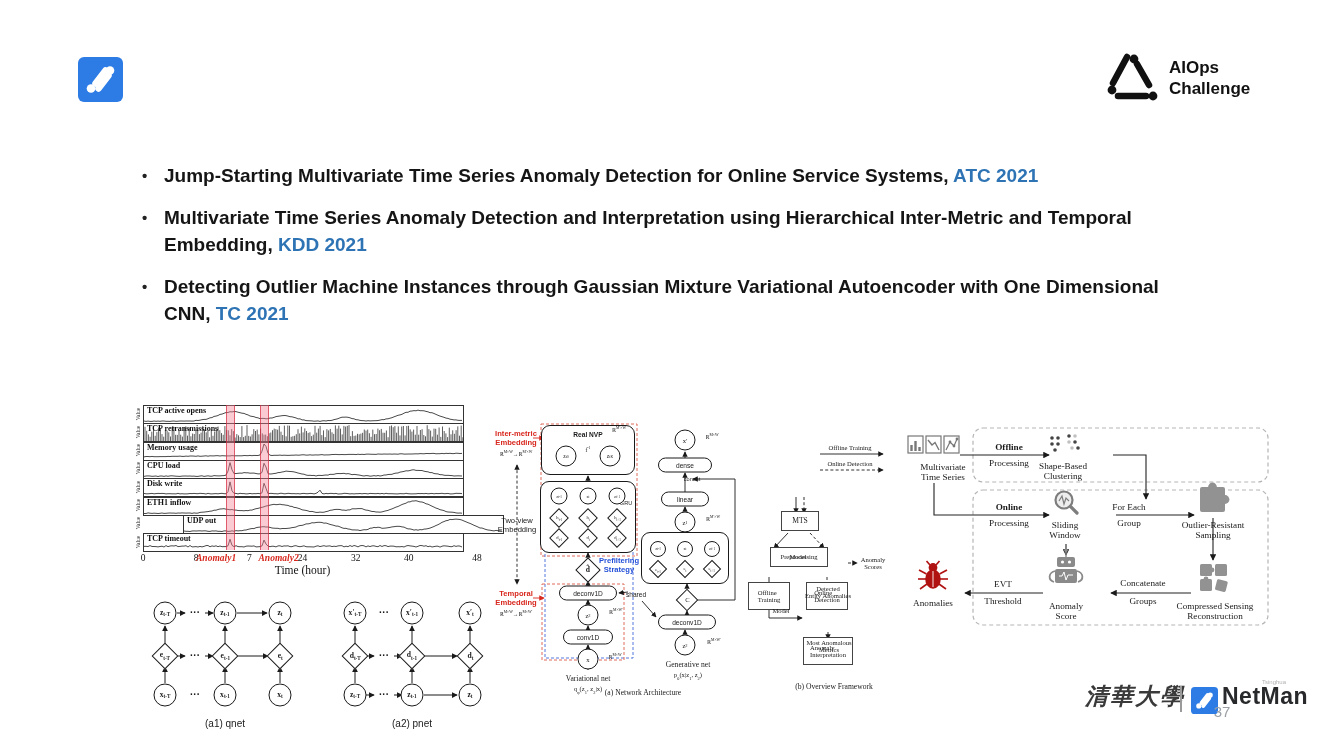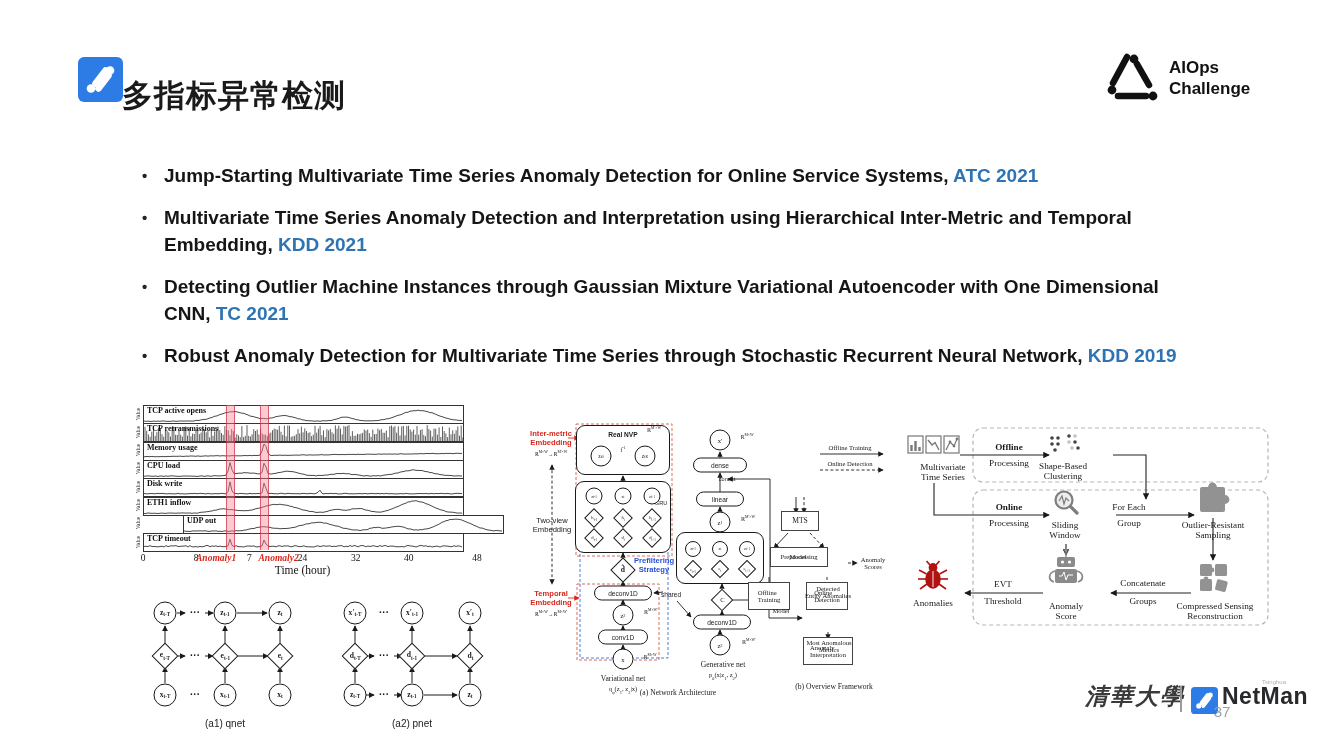--- a/index.html
+++ b/index.html
@@ -70,21 +70,20 @@
     </defs>
   </svg>
 
   <svg class="hdr-logo" width="45" height="45" viewBox="0 0 45 45">
     <rect x="0" y="0" width="45" height="45" rx="6" fill="#2d7ce5"></rect>
     <circle cx="13" cy="31.5" r="4.3" fill="#fff"></circle>
     <path d="M17.5,26.5 L27.5,13.5" stroke="#fff" stroke-width="6.5" stroke-linecap="round"></path>
     <path d="M20.5,31.5 L30.5,18.5" stroke="#fff" stroke-width="6.5" stroke-linecap="round"></path>
     <circle cx="32" cy="13.5" r="4.3" fill="#fff"></circle>
   </svg>
-  <h1 class="hdr-title">多指标异常检测</h1>
 
   <div class="aiops">
     <svg width="62" height="56" viewBox="0 0 62 56">
       <path d="M24,7 L10,33" stroke="#111" stroke-width="6.5" stroke-linecap="round"></path>
       <circle cx="9" cy="40" r="4.4" fill="#111"></circle>
       <path d="M34,14 L46,35" stroke="#111" stroke-width="6.5" stroke-linecap="round"></path>
       <circle cx="31" cy="9" r="4.4" fill="#111"></circle>
       <path d="M15,46 L43,46" stroke="#111" stroke-width="6.5" stroke-linecap="round"></path>
       <circle cx="50" cy="46" r="4.4" fill="#111"></circle>
     </svg>
@@ -98,23 +97,20 @@
     <li>
       <span class="btext">Jump-Starting Multivariate Time Series Anomaly Detection for Online Service Systems, </span><a class="blink">ATC 2021</a>
     </li>
     <li>
       <span class="btext">Multivariate Time Series Anomaly Detection and Interpretation using Hierarchical Inter-Metric and Temporal
 Embedding, </span><a class="blink">KDD 2021</a>
     </li>
     <li>
       <span class="btext">Detecting Outlier Machine Instances through Gaussian Mixture Variational Autoencoder with One Dimensional
 CNN, </span><a class="blink">TC 2021</a>
-    </li>
-    <li>
-      <span class="btext">Robust Anomaly Detection for Multivariate Time Series through Stochastic Recurrent Neural Network, </span><a class="blink">KDD 2019</a>
     </li>
   </ul>
 
   <div id="tsfig" class="fig" style="left:133px;top:403px;width:334px;height:176px;">
       <div class="ts-panel" style="left: 10px; top: 2px; width: 319px; height: 17px;"><svg width="319" height="17" viewBox="0 0 319 17">
           <path d="M0,15.0L2,15.4L4,15.1L6,15.4L8,15.4L10,15.0L12,15.3L14,15.1L16,15.3L18,15.0L20,15.0L22,15.3L24,15.3L26,15.4L28,15.1L30,15.0L32,15.3L34,15.2L36,15.0L38,15.0L40,15.1L42,15.0L44,15.0L46,15.0L48,15.1L50,15.0L52,14.3L54,14.5L56,14.2L58,13.7L60,13.4L62,13.4L64,12.7L66,11.8L68,11.6L70,10.4L72,10.1L74,9.5L76,8.4L78,8.1L80,7.3L82,6.5L84,6.5L86,5.7L88,5.9L90,5.5L92,5.6L94,6.2L96,6.7L98,7.2L100,7.4L102,8.3L104,8.9L106,10.0L108,10.4L110,10.7L112,11.5L114,11.8L116,12.7L118,12.4L120,12.4L122,12.8L124,12.7L126,12.0L128,12.0L130,11.4L132,10.6L134,10.3L136,10.0L138,9.7L140,9.5L142,9.6L144,10.1L146,10.7L148,10.8L150,11.4L152,11.9L154,12.9L156,12.8L158,13.9L160,13.9L162,14.6L164,14.7L166,14.8L168,14.9L170,15.2L172,15.1L174,14.9L176,15.4L178,14.9L180,14.7L182,15.0L184,14.5L186,14.6L188,14.3L190,13.6L192,13.2L194,12.7L196,11.8L198,11.2L200,11.2L202,11.1L204,11.3L206,11.8L208,12.6L210,12.8L212,13.7L214,13.8L216,14.4L218,14.6L220,14.7L222,15.0L224,14.7L226,14.9L228,14.8L230,14.7L232,14.7L234,14.5L236,14.1L238,13.6L240,13.7L242,12.9L244,12.8L246,12.2L248,11.7L250,10.8L252,10.1L254,9.3L256,8.9L258,8.3L260,7.2L262,6.3L264,6.3L266,5.2L268,5.0L270,4.6L272,4.8L274,4.1L276,4.7L278,4.7L280,4.8L282,5.4L284,5.8L286,6.7L288,6.7L290,7.5L292,8.4L294,9.3L296,10.1L298,10.7L300,11.3L302,12.1L304,12.4L306,13.2L308,13.5L310,13.9L312,13.9L314,14.3L316,14.4L318,14.4" fill="none" stroke="#1a1a1a" stroke-width="0.8"></path>
         </svg><span class="ts-name">TCP active opens</span></div>
       <div class="ts-val" style="left: 5px; top: 10.5px;">Value</div>
       <div class="ts-panel" style="left: 10px; top: 20.3px; width: 319px; height: 17px;"><svg width="319" height="17" viewBox="0 0 319 17">
           <path d="M1.0,17V2.8M2.7,17V6.8M4.4,17V10.4M6.1,17V12.7M7.8,17V7.7M9.5,17V3.3M11.2,17V11.8M12.9,17V8.1M14.6,17V3.6M16.3,17V4.0M18.0,17V10.1M19.7,17V12.7M21.4,17V6.3M23.1,17V6.6M24.8,17V8.3M26.5,17V12.5M28.2,17V3.0M29.9,17V3.0M31.6,17V10.8M33.3,17V10.9M35.0,17V6.3M36.7,17V10.7M38.4,17V12.6M40.1,17V3.6M41.8,17V2.4M43.5,17V11.6M45.2,17V3.8M46.9,17V12.3M48.6,17V9.5M50.3,17V10.0M52.0,17V5.6M53.7,17V4.8M55.4,17V10.1M57.1,17V8.6M58.8,17V2.1M60.5,17V5.5M62.2,17V8.3M63.9,17V7.0M65.6,17V13.3M67.3,17V5.4M69.0,17V11.8M70.7,17V7.5M72.4,17V6.0M74.1,17V2.6M75.8,17V6.2M77.5,17V9.1M79.2,17V10.8M80.9,17V2.1M82.6,17V5.9M84.3,17V6.3M86.0,17V11.3M87.7,17V5.1M89.4,17V7.1M91.1,17V13.5M92.8,17V10.1M94.5,17V11.4M96.2,17V13.1M97.9,17V2.1M99.6,17V13.1M101.3,17V11.8M103.0,17V1.1M104.7,17V11.9M106.4,17V12.5M108.1,17V10.3M109.8,17V5.1M111.5,17V7.0M113.2,17V5.6M114.9,17V10.4M116.6,17V4.6M118.3,17V9.4M120.0,17V10.7M121.7,17V10.6M123.4,17V12.2M125.1,17V9.3M126.8,17V8.5M128.5,17V6.2M130.2,17V4.6M131.9,17V5.1M133.6,17V5.7M135.3,17V1.9M137.0,17V7.7M138.7,17V11.0M140.4,17V1.6M142.1,17V12.3M143.8,17V1.5M145.5,17V1.7M147.2,17V12.8M148.9,17V12.2M150.6,17V11.8M152.3,17V10.2M154.0,17V5.2M155.7,17V9.4M157.4,17V2.6M159.1,17V8.4M160.8,17V4.4M162.5,17V7.0M164.2,17V8.9M165.9,17V8.3M167.6,17V12.1M169.3,17V10.7M171.0,17V1.8M172.7,17V8.7M174.4,17V4.6M176.1,17V1.9M177.8,17V11.1M179.5,17V6.4M181.2,17V13.1M182.9,17V5.2M184.6,17V6.4M186.3,17V4.9M188.0,17V8.3M189.7,17V9.9M191.4,17V1.4M193.1,17V4.7M194.8,17V1.6M196.5,17V4.6M198.2,17V10.4M199.9,17V1.9M201.6,17V2.6M203.3,17V1.9M205.0,17V1.1M206.7,17V12.2M208.4,17V7.1M210.1,17V11.9M211.8,17V11.5M213.5,17V9.8M215.2,17V10.3M216.9,17V9.6M218.6,17V8.8M220.3,17V5.5M222.0,17V6.6M223.7,17V5.6M225.4,17V9.2M227.1,17V12.8M228.8,17V5.6M230.5,17V10.2M232.2,17V10.0M233.9,17V4.6M235.6,17V6.2M237.3,17V4.9M239.0,17V8.7M240.7,17V8.8M242.4,17V6.5M244.1,17V13.2M245.8,17V2.2M247.5,17V1.5M249.2,17V3.2M250.9,17V2.1M252.6,17V8.7M254.3,17V2.4M256.0,17V11.4M257.7,17V2.5M259.4,17V2.0M261.1,17V11.4M262.8,17V2.0M264.5,17V1.8M266.2,17V5.4M267.9,17V7.6M269.6,17V5.6M271.3,17V10.7M273.0,17V2.0M274.7,17V10.7M276.4,17V6.0M278.1,17V5.2M279.8,17V11.0M281.5,17V12.3M283.2,17V1.2M284.9,17V5.1M286.6,17V6.6M288.3,17V12.6M290.0,17V4.6M291.7,17V4.8M293.4,17V10.7M295.1,17V3.5M296.8,17V12.9M298.5,17V2.5M300.2,17V7.0M301.9,17V9.4M303.6,17V13.1M305.3,17V3.6M307.0,17V10.3M308.7,17V6.3M310.4,17V9.8M312.1,17V6.2M313.8,17V2.4M315.5,17V11.7M317.2,17V1.6M318.9,17V13.3" fill="none" stroke="#1a1a1a" stroke-width="0.7"></path>
@@ -222,21 +218,21 @@
         </div>
         <div class="n lab f10 bold" style="left: 244px; top: 73px;">···</div>
         <div class="n circle f7 serif bold" style="left: 215px; top: 112px; width: 21px; height: 21px;">z<sub>t-T</sub></div>
         <div class="n circle f7 serif bold" style="left: 272px; top: 112px; width: 21px; height: 21px;">z<sub>t-1</sub></div>
         <div class="n circle f7 serif bold" style="left: 330px; top: 112px; width: 21px; height: 21px;">z<sub>t</sub></div>
         <div class="n lab f10 bold" style="left: 244px; top: 112px;">···</div>
         <div class="n lab f10" style="left: 272px; top: 141px;">(a2) pnet</div>
       </div>
   </div>
 
-  <div class="fig" style="left:495px;top:418px;width:272px;height:284px;margin-left:35px;">
+  <div class="fig" style="left:495px;top:418px;width:272px;height:284px;">
     <svg class="wires" width="272" height="284">
       <rect x="46" y="6" width="96" height="132" fill="none" stroke="#e06a5a" stroke-width="1" stroke-dasharray="3 2"></rect>
       <rect x="50" y="132" width="88" height="108" fill="none" stroke="#5577dd" stroke-width="1" stroke-dasharray="3 2"></rect>
       <rect x="47" y="166" width="82" height="76" fill="none" stroke="#e06a5a" stroke-width="1" stroke-dasharray="3 2"></rect>
       <g stroke="#1a1a1a" stroke-width="0.9" fill="none">
         <line x1="81" y1="38" x2="103" y2="38" marker-end="url(#ar)"></line>
         <line x1="93" y1="65" x2="93" y2="58" marker-end="url(#ar)"></line>
         <line x1="93" y1="230" x2="93" y2="252"></line>
         <line x1="93" y1="232" x2="93" y2="227" marker-end="url(#ar)"></line>
         <line x1="93" y1="211" x2="93" y2="208" marker-end="url(#ar)"></line>

